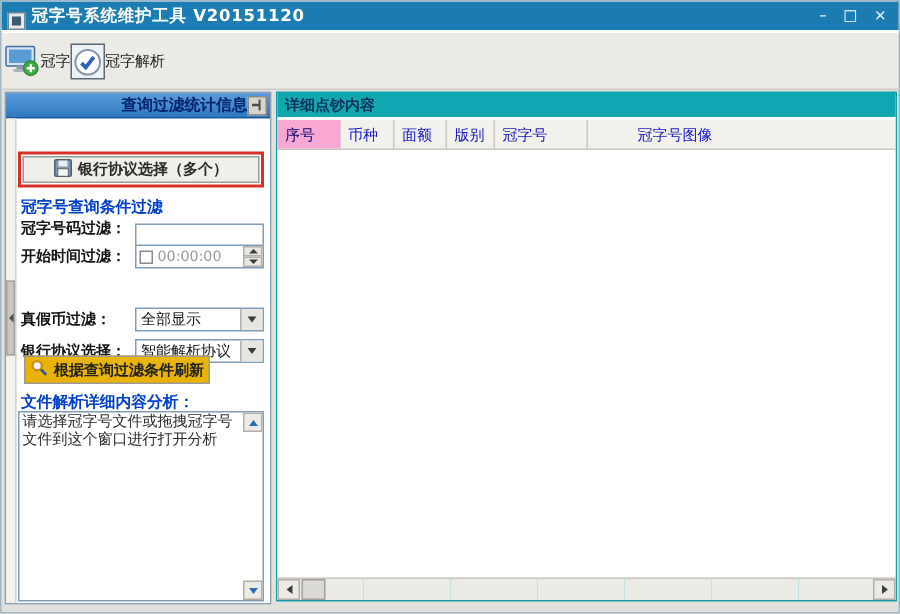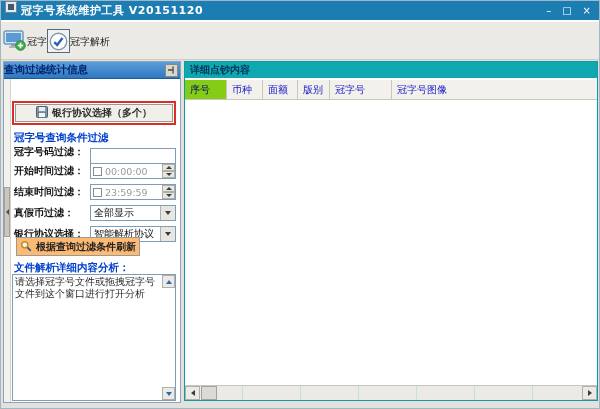--- a/index.html
+++ b/index.html
@@ -1,39 +1,39 @@
 <!DOCTYPE html>
 <html><head>
 <meta charset="utf-8">
 <style>
   * { margin:0; padding:0; box-sizing:border-box; }
   html,body { width:600px; height:409px; font-family:"DejaVu Sans", sans-serif; }
   .window { position:relative; width:600px; height:409px; background:#e3e1dc; border:1px solid #9fb6c4; overflow:hidden; }
 
   
-  .titlebar { position:absolute; left:0; top:0; width:600px; height:19px; background:#1b7db2; display:flex; align-items:flex-start; padding:0 4px; }
+  .titlebar { position:absolute; left:0; top:0; width:600px; height:19px; background:#1b7db2; display:flex; align-items:flex-end; padding:0 4px; }
   .app-icon { width:12px; height:12px; background:#e9e9e7; border:1px solid #6b879b; margin-right:4px; display:inline-flex; align-items:center; justify-content:center; }
   .app-icon i { display:block; width:6px; height:6px; background:#3c5a74; }
   .title-text { color:#ffffff; font-size:11px; font-weight:bold; letter-spacing:.5px; line-height:19px; white-space:nowrap; }
   .win-controls { margin-left:auto; display:flex; gap:11px; padding-right:6px; }
   .wc { color:#ffffff; font-size:10px; line-height:19px; cursor:default; }
 
   .title-sep { position:absolute; left:0; top:19px; width:600px; height:2px; background:#ffffff; }
 
   
   .toolbar { position:absolute; left:0; top:21px; width:600px; height:38px; background:#eceae5; border-bottom:1px solid #cfccc5; display:flex; align-items:flex-start; padding:1px 2px; }
   .tbtn { width:44px; height:36px; display:flex; flex-direction:row; align-items:center; justify-content:flex-start; cursor:default; }
   .tb-iconbox { width:36px; height:24px; display:flex; align-items:center; justify-content:center; }
   .tbtn.selected .tb-iconbox { border:1px solid #5a6a75; background:#eef2f5; }
   .tlabel { font-size:10px; color:#1a1a1a; white-space:nowrap; line-height:11px; }
 
   
   .left-panel { position:absolute; left:2px; top:60px; width:178px; height:342px; background:#ffffff; border:1px solid #8fa3b5; }
   .lp-header { position:absolute; left:0; top:0; width:176px; height:17px; background:linear-gradient(#5b9ddb,#2e78c0); border-bottom:1px solid #1c5a9c; display:flex; align-items:center; }
-  .lp-header-text { flex:1; text-align:left; font-size:10.5px; font-weight:bold; color:#00246e; }
+  .lp-header-text { flex:1; text-align:right; font-size:10.5px; font-weight:bold; color:#00246e;margin-left:40px; }
   .pin-btn { width:13px; height:13px; background:#d9d6cf; border:1px solid #8a8a84; margin-right:2px; display:flex; align-items:center; justify-content:center; }
 
   .lp-vscroll { position:absolute; left:0; top:17px; width:7px; height:323px; background:#f2f1ec; border-right:1px solid #d4d1ca; }
   .lp-vthumb { position:absolute; left:0; top:108px; width:6px; height:50px; background:#c9c6bf; border:1px solid #a5a29b; display:flex; align-items:center; justify-content:center; }
   .lp-vthumb i { width:0; height:0; border-top:3px solid transparent; border-bottom:3px solid transparent; border-right:3px solid #4c4c48; }
 
   .hint-text { position:absolute; left:10px; top:24px; width:164px; font-size:10px; font-weight:bold; color:#141414; white-space:nowrap; }
 
   .red-box { position:absolute; left:8px; top:39px; width:164px; height:24px; border:2px solid #d93025; padding:1px; }
   .open-btn { width:100%; height:100%; background:#f1efe9; border:1px solid #9a9a94; display:flex; align-items:center; justify-content:center; gap:4px; font-size:10px; font-weight:bold; color:#2a2a2a; }
@@ -49,40 +49,40 @@
   .time-val { font-size:9.5px; color:#9a9a9a; }
   .spinner { position:absolute; right:0; top:0; width:13px; height:14px; display:flex; flex-direction:column; }
   .spin-up,.spin-dn { flex:1; background:#e8e6e0; border:1px solid #b2afa8; display:flex; align-items:center; justify-content:center; }
   .spin-up i { width:0;height:0;border-left:3px solid transparent;border-right:3px solid transparent;border-bottom:3px solid #3c3c3c; }
   .spin-dn i { width:0;height:0;border-left:3px solid transparent;border-right:3px solid transparent;border-top:3px solid #3c3c3c; }
   .combo { width:100%; height:100%; border:1px solid #7f9db9; background:#ffffff; display:flex; align-items:center; padding-left:3px; position:relative; }
   .combo-val { font-size:10px; color:#141414; white-space:nowrap; }
   .combo-arrow { position:absolute; right:0; top:0; width:15px; height:14px; background:#e8e6e0; border-left:1px solid #b2afa8; display:flex; align-items:center; justify-content:center; }
   .combo-arrow i { width:0;height:0;border-left:3.5px solid transparent;border-right:3.5px solid transparent;border-top:4px solid #3c3c3c; }
 
-  .refresh-btn { position:absolute; left:12px; top:175px; width:124px; height:19px; background:#fdba74; border:1px solid #9a9a94; display:flex; align-items:center; justify-content:center; gap:4px; font-size:10px; font-weight:bold; color:#222; }
+  .refresh-btn { position:absolute; left:12px; top:175px; width:124px; height:19px; background:#eab308; border:1px solid #9a9a94; display:flex; align-items:center; justify-content:center; gap:4px; font-size:10px; font-weight:bold; color:#222; }
 
   .analysis-label { position:absolute; left:10px; top:199px; font-size:10.5px; font-weight:bold; color:#0040cc; white-space:nowrap; }
 
   .analysis-box { position:absolute; left:8px; top:212px; width:164px; height:127px; background:#ffffff; border:1px solid #7f9db9; }
   .analysis-text { position:absolute; left:2px; top:1px; width:144px; font-size:10px; color:#2a2a2a; line-height:12px; }
   .ta-vscroll { position:absolute; right:0; top:0; width:13px; height:100%; }
   .ta-up,.ta-dn { position:absolute; right:0; width:13px; height:13px; background:#eceae5; border:1px solid #b2afa8; display:flex; align-items:center; justify-content:center; }
   .ta-up { top:0; } .ta-dn { bottom:0; }
   .ta-up i { width:0;height:0;border-left:3.5px solid transparent;border-right:3.5px solid transparent;border-bottom:4px solid #2a6ab0; }
   .ta-dn i { width:0;height:0;border-left:3.5px solid transparent;border-right:3.5px solid transparent;border-top:4px solid #2a6ab0; }
 
   
   .right-panel { position:absolute; left:183px; top:60px; width:414px; height:340px; background:#ffffff; border:1px solid #0f9aa8; display:flex; flex-direction:column; }
   .rp-header { height:16px; background:#10a8b0; display:flex; align-items:center; padding-left:5px; }
   .rp-header-text { font-size:10px; font-weight:bold; color:#06335a; }
   .rp-gap { height:2px; background:#ffffff; }
   .thead { height:20px; display:flex; background:#f2f1ec; border-bottom:1px solid #c9c6bf; }
   .th { height:100%; border-right:1px solid #c9c6bf; display:flex; align-items:center; padding-left:5px; font-size:10px; color:#1515c8; white-space:nowrap; }
-  .th.sel { background:#84cc16; color:#000a66; }
+  .th.sel { background:#f9a8d4; color:#000a66; }
   .tbody { flex:1; background:#ffffff; }
   .hscroll { height:15px; background:#eceae5; border-top:1px solid #c9c6bf; position:relative; background-image:repeating-linear-gradient(to right,transparent 0,transparent 57px,#bfe2e0 57px,#bfe2e0 58px); }
   .hs-left,.hs-right { position:absolute; top:0; width:15px; height:14px; background:#eceae5; border:1px solid #b2afa8; display:flex; align-items:center; justify-content:center; }
   .hs-left { left:0; } .hs-right { right:0; }
   .hs-left i { width:0;height:0;border-top:3.5px solid transparent;border-bottom:3.5px solid transparent;border-right:4px solid #3c3c3c; }
   .hs-right i { width:0;height:0;border-top:3.5px solid transparent;border-bottom:3.5px solid transparent;border-left:4px solid #3c3c3c; }
   .hs-thumb { position:absolute; left:16px; top:0; width:16px; height:14px; background:#dcdad4; border:1px solid #a5a29b; }
 </style>
 </head>
 <body>
@@ -177,37 +177,20 @@
                 <i></i>
               </span>
             <span class="spin-dn">
                 <i></i>
               </span>
           </span>
         </span>
       </span>
     </div>
 
-    <div class="form-row" style="top:122px;">
-      <span class="f-label">结束时间过滤：</span>
-      <span class="f-control">
-        <span class="time-field">
-          <span class="chk"></span>
-          <span class="time-val">23:59:59</span>
-          <span class="spinner">
-            <span class="spin-up">
-                <i></i>
-              </span>
-            <span class="spin-dn">
-                <i></i>
-              </span>
-          </span>
-        </span>
-      </span>
-    </div>
 
     <div class="form-row" style="top:143px;">
       <span class="f-label">真假币过滤：</span>
       <span class="f-control">
         <span class="combo">
           <span class="combo-val">全部显示</span>
           <span class="combo-arrow">
               <i></i>
             </span>
         </span>
@@ -255,21 +238,21 @@
     <div class="rp-header">
       <span class="rp-header-text">详细点钞内容</span>
     </div>
     <div class="rp-gap"></div>
     <div class="thead">
       <div class="th sel" style="width:42px;">序号</div>
       <div class="th" style="width:36px;">币种</div>
       <div class="th" style="width:35px;">面额</div>
       <div class="th" style="width:32px;">版别</div>
       <div class="th" style="width:62px;">冠字号</div>
-      <div class="th" style="flex:1; border-right:none;">冠字号图像</div>
+      <div class="th" style="flex:1; border-right:none;margin-left:28px;">冠字号图像</div>
     </div>
     <div class="tbody"></div>
     <div class="hscroll">
       <span class="hs-left">
           <i></i>
         </span>
       <span class="hs-thumb"></span>
       <span class="hs-right">
           <i></i>
         </span>

